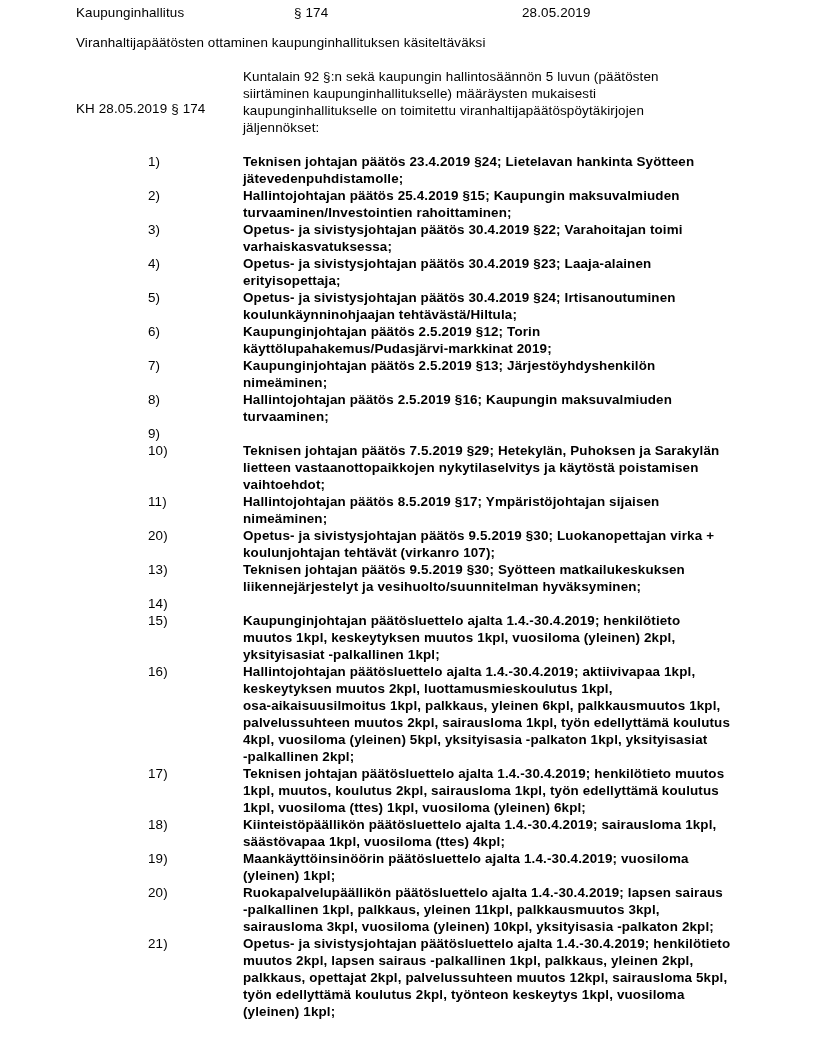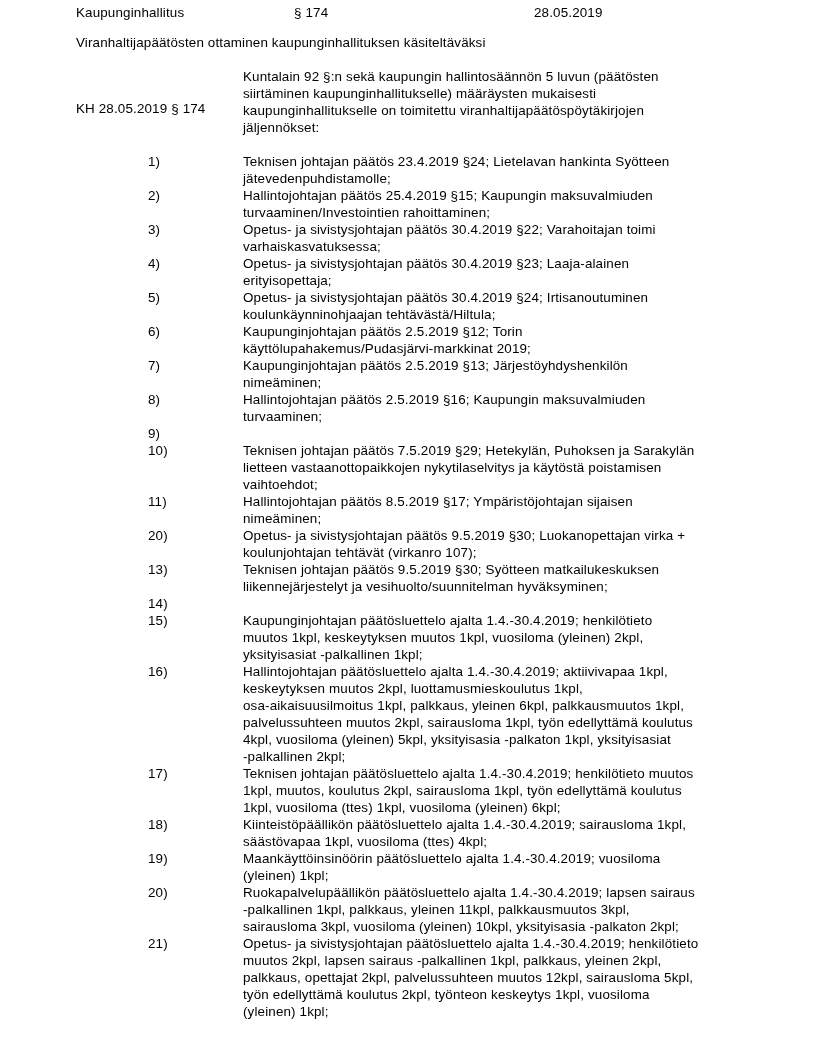--- a/index.html
+++ b/index.html
@@ -15,28 +15,28 @@
     font-family: "Liberation Sans", "DejaVu Sans", sans-serif;
     font-size: 13.4px;
     line-height: 17px;
     letter-spacing: 0.15px;
     color: #000000;
     overflow: hidden;
   }
   .abs { position: absolute; white-space: pre; }
   .header-org     { left: 76px;  top: 4px; }
   .header-section { left: 294px; top: 4px; }
-  .header-date    { left: 534px; top: 4px; text-align: right; }
+  .header-date    { left: 522px; top: 4px; text-align: right; }
   .doc-title      { left: 76px;  top: 34px; }
   .kh-label       { left: 76px;  top: 76px; margin-top: 24px; }
   .intro          { left: 243px; top: 68px; white-space: pre; }
   .items          { position: absolute; left: 148px; top: 153px; width: 640px; }
   .item-row       { display: flex; align-items: flex-start; }
   .item-num       { flex: 0 0 95px; white-space: pre; }
-  .item-text      { flex: 1 1 auto; white-space: pre; }
+  .item-text      { flex: 1 1 auto; white-space: pre; font-weight: bold; }
 </style>
 </head>
 <body>
 
 <div class="page">
 
   <span class="abs header-org">Kaupunginhallitus</span>
 
   <span class="abs header-section">§ 174</span>
 

